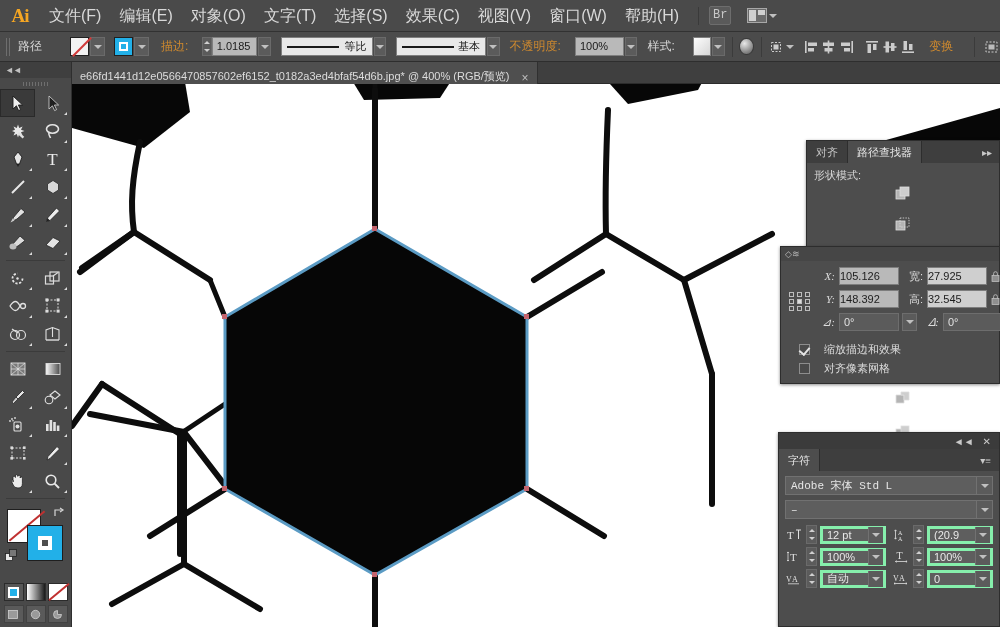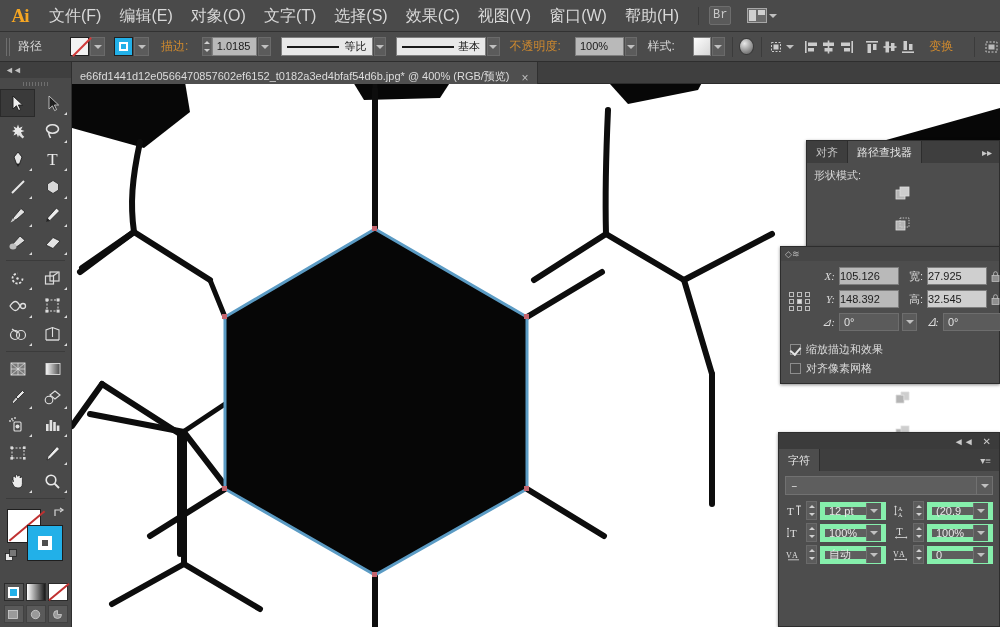--- a/index.html
+++ b/index.html
@@ -245,21 +245,21 @@
   .lockico { width: 9px; height: 11px; }
   .tf-drop {
     width: 60px; height: 18px; background: #5b5b5b; border: 1px solid #6d6d6d;
     color: #e0e0e0; font-size: 11px; line-height: 16px; padding: 0 4px;
     display: flex; align-items: center;
   }
   .tf-dropbtn {
     width: 15px; height: 18px; background: #5b5b5b; border: 1px solid #6d6d6d;
     display: flex; align-items: center; justify-content: center; margin-left: -1px;
   }
-  .chk-row { display: flex; align-items: center; gap: 5px; padding: 2px 9px; font-size: 11px; color: #dcdcdc; }
+  .chk-row { display: flex; align-items: center; gap: 14px; padding: 2px 18px; font-size: 11px; color: #dcdcdc; }
   .chkbox { width: 11px; height: 11px; border: 1px solid #8d8d8d; background: #4a4a4a; position: relative; }
   .chkbox.on::after {
     content: ""; position: absolute; left: 1px; top: 0px; width: 5px; height: 8px;
     border-right: 2px solid #e4e4e4; border-bottom: 2px solid #e4e4e4; transform: rotate(40deg);
   }
 
   
   .char-top {
     height: 16px; background: #3b3b3b; display: flex; align-items: center; justify-content: flex-end;
     gap: 9px; padding-right: 8px; color: #c9c9c9; font-size: 10px;
@@ -272,21 +272,21 @@
     color: #e6e6e6; font-size: 11px; font-family: "Liberation Mono", monospace;
   }
   .ch-select .db {
     width: 16px; height: 17px; background: #5b5b5b; border-left: 1px solid #717171;
     display: flex; align-items: center; justify-content: center;
   }
   .ch-grid { display: grid; grid-template-columns: 1fr 1fr; gap: 3px 6px; padding: 6px 6px 4px; }
   .ch-cell { display: flex; align-items: center; gap: 3px; }
   .ch-ico { width: 18px; height: 16px; display:flex;align-items:center;justify-content:center; color:#e0e0e0; font-size:11px; }
   .ch-field {
-    flex: 1; height: 18px; background: #5e5e5e; border: 5px solid #86efac;
+    flex: 1; height: 18px; background: #5e5e5e; border: 3px solid #86efac;
     display: flex; align-items: center; justify-content: space-between; padding: 0 0 0 4px;
     color: #e8e8e8; font-size: 11px;
   }
   .ch-field .db { width: 15px; height: 16px; display:flex;align-items:center;justify-content:center; border-left:1px solid #717171; background:#5b5b5b; }
 </style>
 </head>
 <body>
 
 <div id="app">
 
@@ -972,20 +972,26 @@
       <span>✕</span>
     </div>
     <div class="char-tabrow">
       <div class="ptab active">字符</div>
       <div class="char-menu">
         <span>▾≡</span>
       </div>
     </div>
 
     <div class="ch-select">
+      <span>Adobe 宋体 Std L</span>
+      <span class="db">
+          <span class="tri-down"></span>
+        </span>
+    </div>
+    <div class="ch-select">
       <span>–</span>
       <span class="db">
           <span class="tri-down"></span>
         </span>
     </div>
 
     <div class="ch-grid">
       <div class="ch-cell">
         <span class="ch-ico">
           <svg width="15" height="13" viewBox="0 0 15 13">

